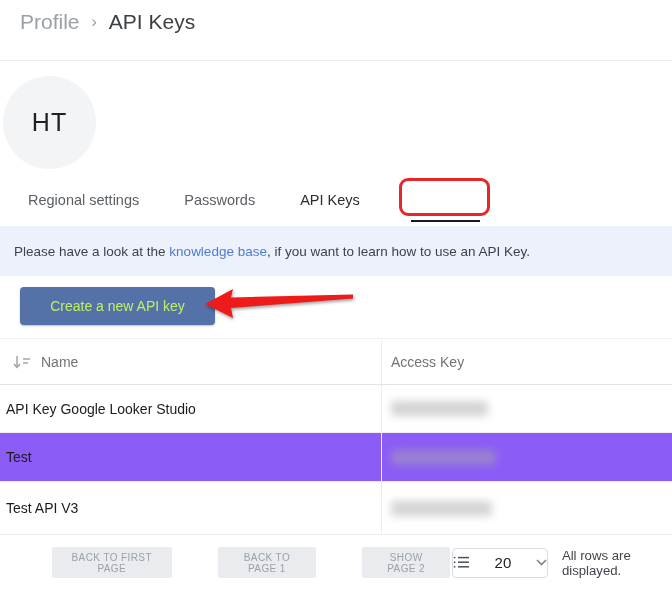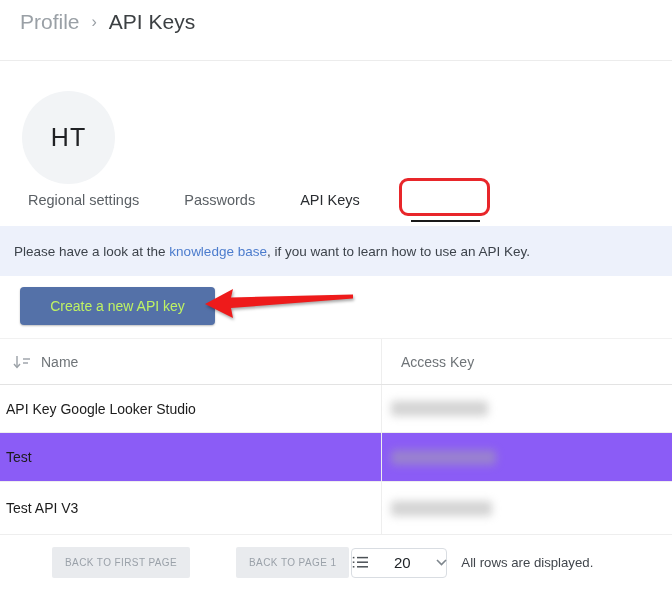--- a/index.html
+++ b/index.html
@@ -7,21 +7,21 @@
               font-family:"Liberation Sans", sans-serif; color:#1f1f1f; }
 
   
   .header { height:61px; border-bottom:1px solid #ececec; padding:10px 0 0 20px; }
   .breadcrumb { font-size:21px; display:flex; align-items:center; gap:12px; }
   .crumb-section { color:#9aa0a6; font-weight:300; }
   .crumb-sep { color:#9aa0a6; font-size:16px; }
   .crumb-current { color:#3c4043; font-weight:400; }
 
   
-  .profile { display:flex; align-items:flex-end; height:123px; padding-left:22px; }
+  .profile { display:flex; align-items:center; height:123px; padding-left:3px; }
   .avatar { width:93px; height:93px; border-radius:50%; background:#f2f4f6;
             display:flex; align-items:center; justify-content:center;
             font-size:25px; color:#202124; letter-spacing:1px; }
   .fullname { margin-left:33px; font-size:23px; line-height:37px; color:#1f1f1f; }
 
   
   .tabs { position:relative; display:flex; height:42px; padding:8px 0 0 28px; }
   .tab { font-size:14.5px; color:#5b6065; margin-right:45px; white-space:nowrap; cursor:pointer; }
   .tab.active { color:#2a2d31; }
   .tab-underline { position:absolute; left:411px; bottom:4px; width:69px; height:2px;
@@ -43,21 +43,21 @@
                 font-family:"Liberation Sans", sans-serif;
                 box-shadow:0 1px 2px rgba(0,0,0,.25); }
   .arrow-overlay { position:absolute; left:0; top:0; pointer-events:none; }
 
   
   .table { border-top:1px solid #f1f1f1; }
   .t-head { display:grid; grid-template-columns:381px 1fr; height:46px;
             border-bottom:1px solid #e3e3e3; }
   .t-head .cell { display:flex; align-items:center; font-size:14px; color:#6f7478; }
   .cell-name-h { padding-left:13px; gap:11px; }
-  .cell-key-h { padding-left:19px; border-left:1px solid #eee; }
+  .cell-key-h { padding-left:9px; border-left:1px solid #eee; }
   .t-row { display:grid; grid-template-columns:381px 1fr; border-bottom:1px solid #eee; }
   .t-row .cell { display:flex; align-items:center; font-size:14px; color:#1c1c1c; }
   .t-row .cell:first-child { padding-left:6px; }
   .t-row .cell:last-child { border-left:1px solid #eee; padding-left:9px; }
   .t-row.alt { background:#8b5cf6; }
   .r1 { height:48px; } .r2 { height:49px; } .r3 { height:53px; }
   .blur-chip { height:15px; border-radius:3px; background:#a8a8a8;
                filter:blur(4px); opacity:.5; }
   .w1 { width:97px; } .w2 { width:105px; } .w3 { width:101px; }
 
@@ -144,20 +144,21 @@
     <div class="cell">Test API V3</div>
     <div class="cell">
       <div class="blur-chip w3"></div>
     </div>
   </div>
 </div>
 
 <div class="footer">
   <button class="pg-btn">BACK TO FIRST PAGE</button>
   <button class="pg-btn">BACK TO PAGE 1</button>
+  <button class="pg-btn">SHOW PAGE 2</button>
 
   <div class="page-size">
     <span>
       <svg width="17" height="13" viewBox="0 0 17 13" stroke="#4b5156" stroke-width="1.5">
         <line x1="0.8" y1="1.6" x2="2.4" y2="1.6"></line>
           <line x1="5" y1="1.6" x2="16" y2="1.6"></line>
         <line x1="0.8" y1="6.2" x2="2.4" y2="6.2"></line>
           <line x1="5" y1="6.2" x2="16" y2="6.2"></line>
         <line x1="0.8" y1="10.8" x2="2.4" y2="10.8"></line>
           <line x1="5" y1="10.8" x2="16" y2="10.8"></line>

